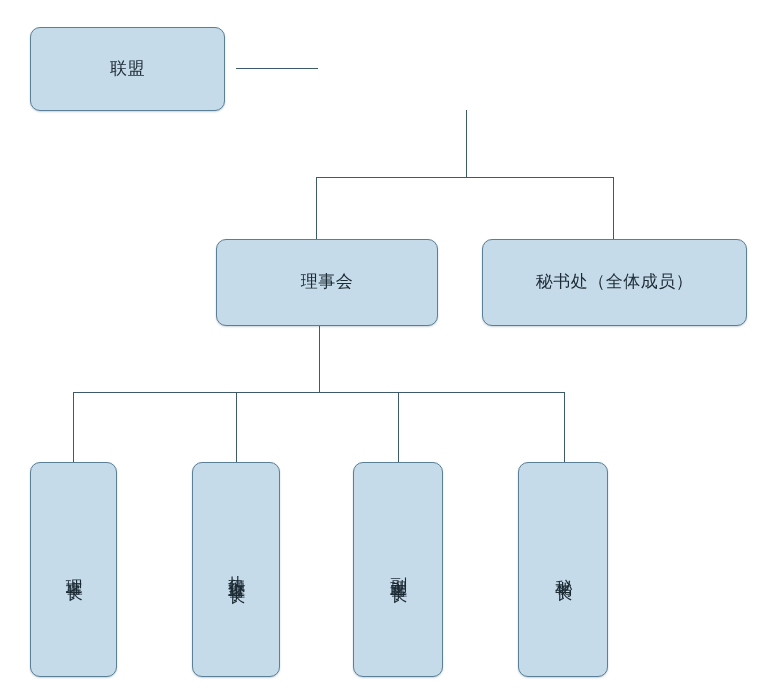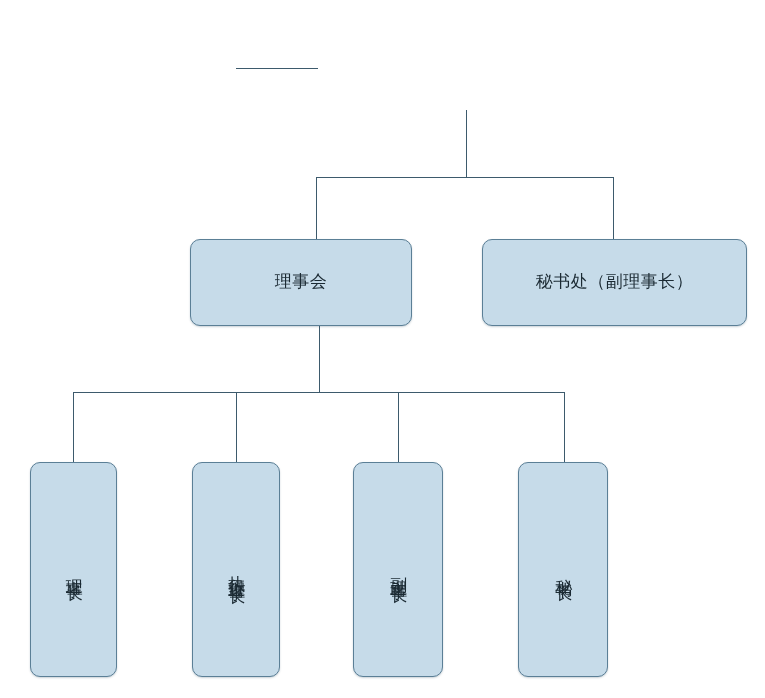--- a/index.html
+++ b/index.html
@@ -74,28 +74,31 @@
 
   <div class="connector v" style="left:319px; top:326px; height:67px;"></div>
 
   <div class="connector h" style="left:73px; top:392px; width:492px;"></div>
 
   <div class="connector v" style="left:73px; top:392px; height:70px;"></div>
   <div class="connector v" style="left:236px; top:392px; height:70px;"></div>
   <div class="connector v" style="left:398px; top:392px; height:70px;"></div>
   <div class="connector v" style="left:564px; top:392px; height:70px;"></div>
 
+  <div class="org-box" style="left:30px; top:27px; width:195px; height:84px;">
+    <span class="box-label">联盟</span>
+  </div>
 
 
-  <div class="org-box" style="left:190px; top:239px; width:222px; height:87px;">
+  <div class="org-box" style="left:216px; top:239px; width:222px; height:87px;">
     <span class="box-label">理事会</span>
   </div>
 
   <div class="org-box" style="left:482px; top:239px; width:265px; height:87px;">
-    <span class="box-label">秘书处（副理事长）</span>
+    <span class="box-label">秘书处（全体成员）</span>
   </div>
 
   <div class="org-box vertical" style="left:30px; top:462px; width:87px; height:215px;">
     <span class="box-label">理事长</span>
   </div>
 
   <div class="org-box vertical" style="left:192px; top:462px; width:88px; height:215px;">
     <span class="box-label">执行理事长</span>
   </div>
 

